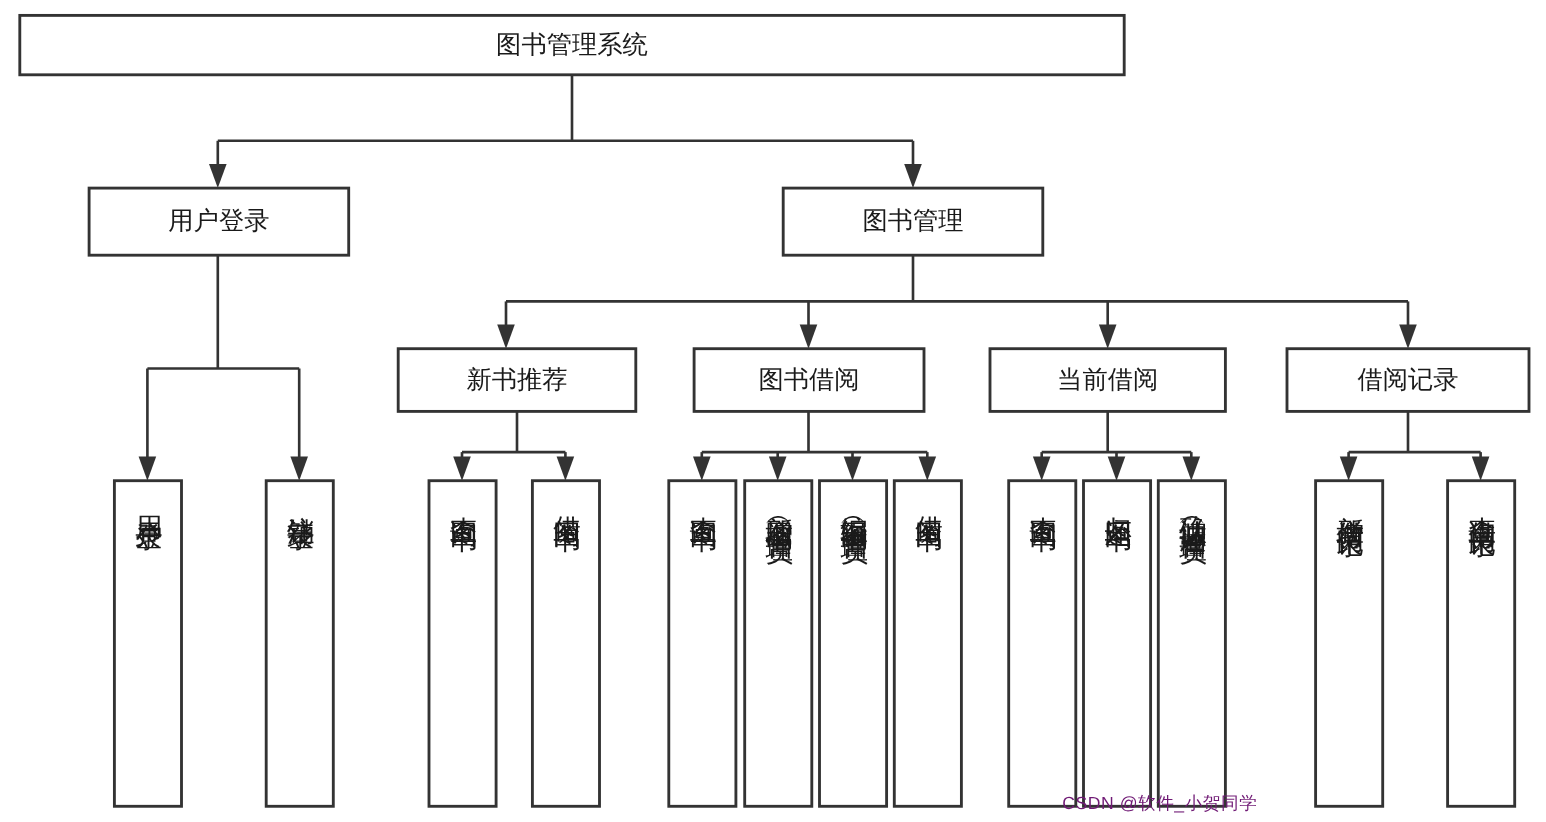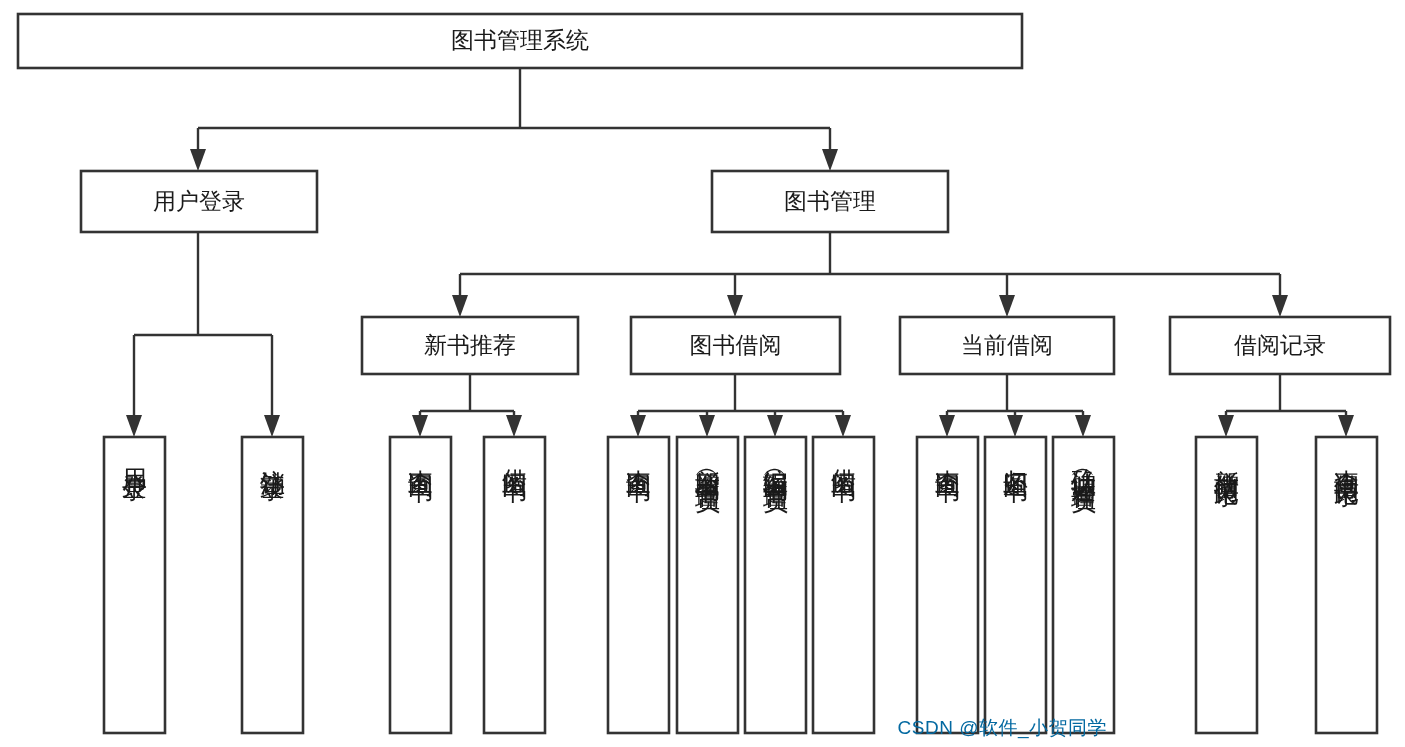--- a/index.html
+++ b/index.html
@@ -12,20 +12,21 @@
     width: 1405px;
     height: 747px;
     font-family: "Liberation Sans", "DejaVu Sans", sans-serif;
     overflow: hidden;
     position: relative;
   }
   #diagram-root {
     position: relative;
     width: 1117px;
     height: 747px;
+    padding-left: 36px;
   }
   svg#diagram-svg {
     position: absolute;
     left: 0;
     top: 0;
     width: 1405px;
     height: 747px;
     display: block;
   }
   .node-box {
@@ -66,22 +67,22 @@
     letter-spacing: 3px;
     color: #1a1a1a;
     white-space: nowrap;
     text-align: center;
   }
   .watermark {
     position: absolute;
     right: 10px;
     bottom: 6px;
     font-family: "Liberation Sans", "DejaVu Sans", sans-serif;
-    font-size: 19px;
-    color: #0369a1;
+    font-size: 16px;
+    color: #701a75;
     letter-spacing: 0.5px;
     white-space: nowrap;
   }
 </style>
 </head>
 <body>
 
 <div id="diagram-root">
   <svg id="diagram-svg" viewBox="0 0 1405 747">
     <g id="connectors-layer">

